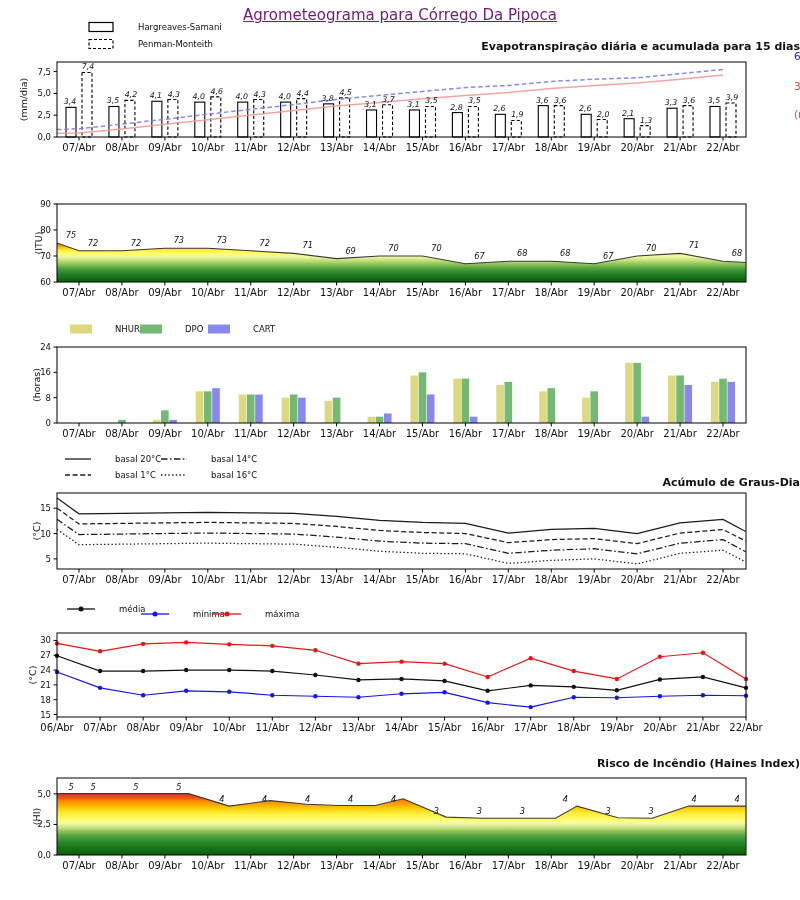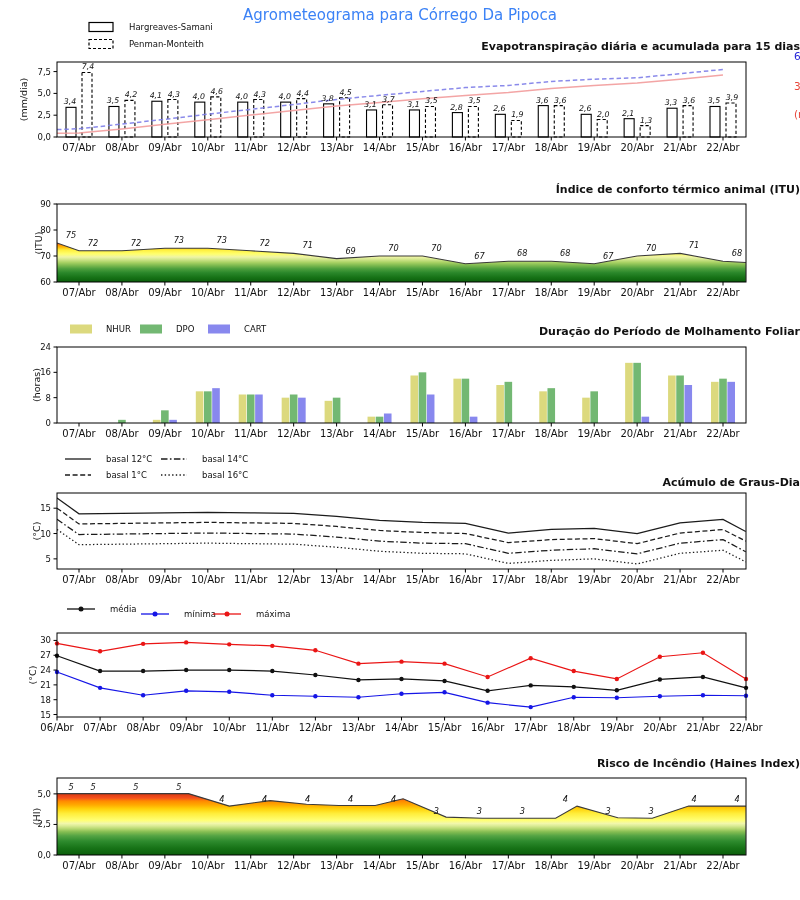--- a/index.html
+++ b/index.html
@@ -1,22 +1,22 @@
 <!DOCTYPE html>
 <html><head>
 <meta charset="utf-8">
 <style>
   html,body{margin:0;padding:0;background:#fff;}
   .page{position:relative;width:800px;height:900px;background:#fff;overflow:hidden;
         font-family:"DejaVu Sans","Liberation Sans",sans-serif;color:#111;}
   .page svg{position:absolute;left:0;top:0;}
   .main-title{position:absolute;left:0;top:6px;width:800px;text-align:center;
-              font-size:15px;color:#3b82f6;}
+              font-size:15px;color:#701a75;text-decoration:underline;}
   .chart-title{position:absolute;left:0;width:800px;text-align:right;font-size:11px;color:#111;font-weight:bold;}
-  .legend-item{position:absolute;display:flex;align-items:center;gap:14px;font-size:8.5px;color:#111;}
+  .legend-item{position:absolute;display:flex;align-items:center;gap:23px;font-size:8.5px;color:#111;}
   .legend-item svg{position:static;display:block;}
   .tot{position:absolute;font-size:10.5px;margin-left:44px;}
   .tot-blue{color:#2626d8;}
   .tot-red{color:#e8463a;}
   text{font-family:"DejaVu Sans","Liberation Sans",sans-serif;fill:#111;}
   .ann{font-style:italic;}
 </style>
 </head>
 <body>
 
@@ -533,22 +533,20 @@
       <line x1="680.0666666666666" y1="855" x2="680.0666666666666" y2="858.5" stroke="#000" stroke-width="1"></line>
       <text x="680.0666666666666" y="869" text-anchor="middle" font-size="10">21/Abr</text>
       <line x1="723" y1="855" x2="723" y2="858.5" stroke="#000" stroke-width="1"></line>
       <text x="723" y="869" text-anchor="middle" font-size="10">22/Abr</text>
       <text x="0" y="0" transform="translate(40,816.5) rotate(-90)" text-anchor="middle" font-size="9.5">(HI)</text>
     </svg>
 
   <div class="main-title">Agrometeograma para Córrego Da Pipoca</div>
 
   <div class="chart-title" style="top:40px">Evapotranspiração diária e acumulada para 15 dias</div>
-  <div class="chart-title" style="top:183px">Índice de conforto térmico animal (ITU)</div>
-  <div class="chart-title" style="top:325px">Duração do Período de Molhamento Foliar</div>
   <div class="chart-title" style="top:476px">Acúmulo de Graus-Dia</div>
   <div class="chart-title" style="top:757px">Risco de Incêndio (Haines Index)</div>
 
   <div class="legend-item" style="left:88px;top:21px">
     <svg width="27" height="12">
       <rect x="1" y="1.5" width="24" height="9" fill="#fff" stroke="#000" stroke-width="1.2"></rect>
       </svg>
     <span>Hargreaves-Samani</span>
   </div>
   <div class="legend-item" style="left:88px;top:38px">
@@ -578,21 +576,21 @@
     <svg width="22" height="10">
         <rect x="0" y="0.5" width="22" height="9" fill="#8888ee"></rect>
       </svg>
     <span>CART</span>
   </div>
 
   <div class="legend-item" style="left:64px;top:454px">
     <svg width="28" height="8">
         <line x1="1" y1="4" x2="27" y2="4" stroke="#1b1b1b" stroke-width="1.3"></line>
       </svg>
-    <span>basal 12°C</span>
+    <span>basal 20°C</span>
   </div>
   <div class="legend-item" style="left:64px;top:470px">
     <svg width="28" height="8">
         <line x1="1" y1="4" x2="27" y2="4" stroke="#1b1b1b" stroke-width="1.3" stroke-dasharray="5,2.6"></line>
       </svg>
     <span>basal 1°C</span>
   </div>
   <div class="legend-item" style="left:160px;top:454px">
     <svg width="28" height="8">
         <line x1="1" y1="4" x2="27" y2="4" stroke="#1b1b1b" stroke-width="1.3" stroke-dasharray="6.5,2.4,1.6,2.4"></line>

